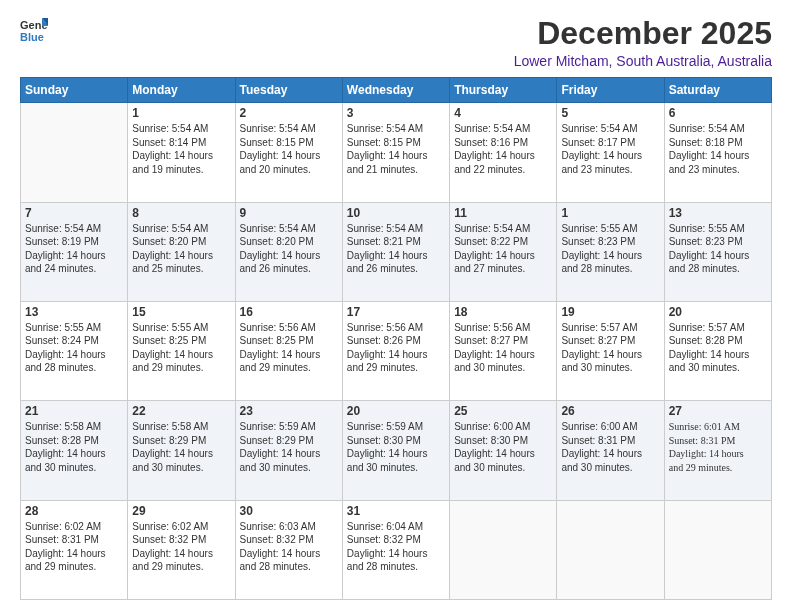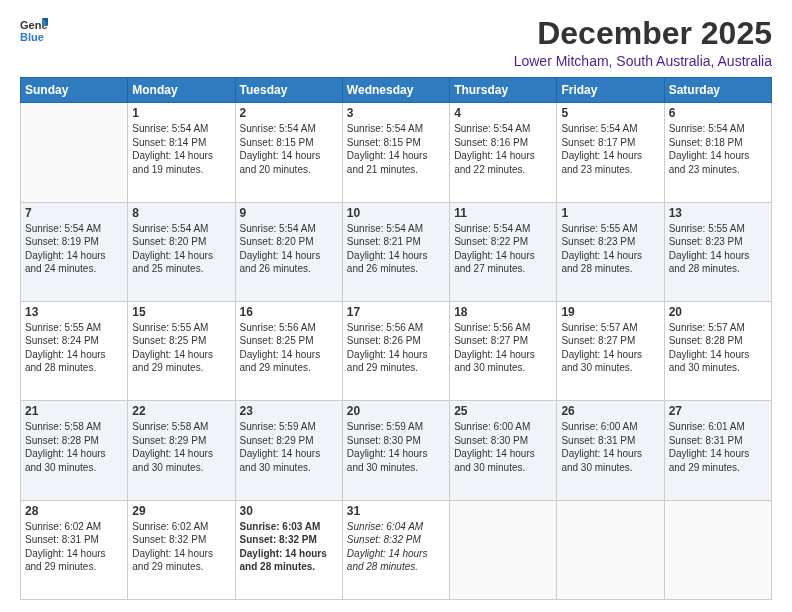--- a/index.html
+++ b/index.html
@@ -313,21 +313,21 @@
           </td>
           <td>
             <span class="day-num">26</span>
             <div class="day-info" style="white-space: pre-line;">Sunrise: 6:00 AM
 Sunset: 8:31 PM
 Daylight: 14 hours
 and 30 minutes.</div>
           </td>
           <td>
             <span class="day-num">27</span>
-            <div class="day-info" style="white-space: pre-line;">Sunrise: 6:01 AM
+            <div class="day-info" style="white-space: pre-line; font-family: Liberation Serif, serif;">Sunrise: 6:01 AM
 Sunset: 8:31 PM
 Daylight: 14 hours
 and 29 minutes.</div>
           </td>
         </tr>
         <tr class="row-white">
           <td>
             <span class="day-num">28</span>
             <div class="day-info" style="white-space: pre-line;">Sunrise: 6:02 AM
 Sunset: 8:31 PM
@@ -336,28 +336,28 @@
           </td>
           <td>
             <span class="day-num">29</span>
             <div class="day-info" style="white-space: pre-line;">Sunrise: 6:02 AM
 Sunset: 8:32 PM
 Daylight: 14 hours
 and 29 minutes.</div>
           </td>
           <td>
             <span class="day-num">30</span>
-            <div class="day-info" style="white-space: pre-line; font-weight: bold;">Sunrise: 6:03 AM
+            <div class="day-info" style="white-space: pre-line;">Sunrise: 6:03 AM
 Sunset: 8:32 PM
 Daylight: 14 hours
 and 28 minutes.</div>
           </td>
           <td>
             <span class="day-num">31</span>
-            <div class="day-info" style="white-space: pre-line; font-style: italic;">Sunrise: 6:04 AM
+            <div class="day-info" style="white-space: pre-line;">Sunrise: 6:04 AM
 Sunset: 8:32 PM
 Daylight: 14 hours
 and 28 minutes.</div>
           </td>
           <td class="empty"></td>
           <td class="empty"></td>
           <td class="empty"></td>
         </tr>
       </tbody>
   </table>

